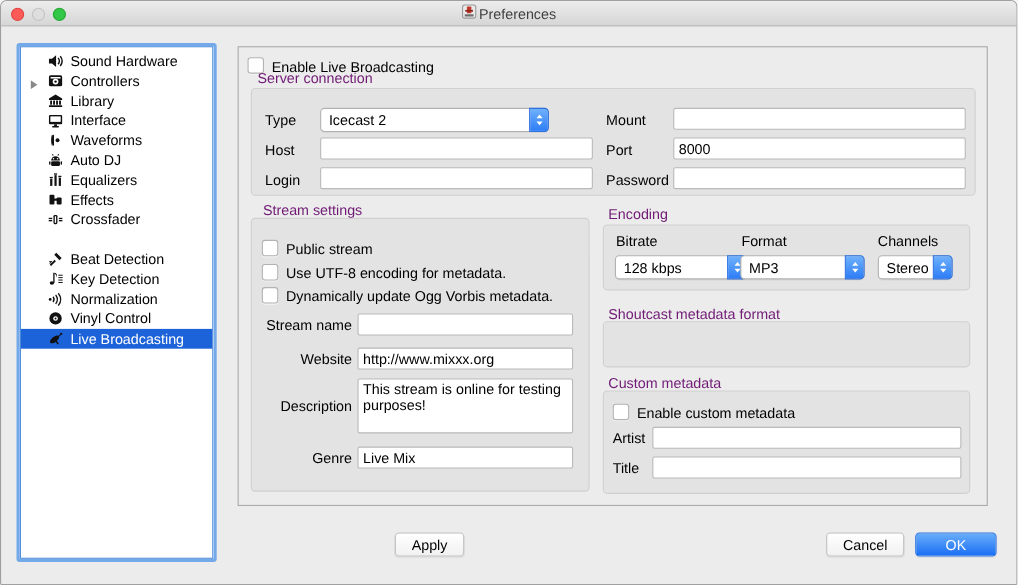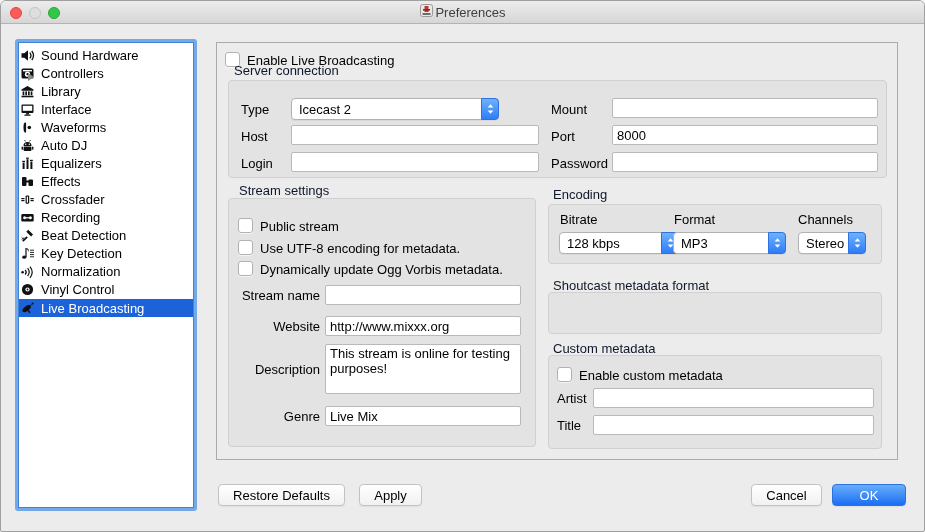--- a/index.html
+++ b/index.html
@@ -22,29 +22,29 @@
   .tl.min{left:28px;background:#dedede;border:1px solid #c4c4c4;}
   .tl.zoom{left:47px;background:#33c748;border:1px solid #24a832;}
   .titlegroup{display:flex;align-items:center;gap:1px;}
   .apptitle{color:#3f3f3f;font-size:13px;}
   
   .sidebar{
     position:absolute;left:14px;top:38px;width:182px;height:472px;
     background:#fff;border:3px solid #74a9e9;border-radius:3px;
     box-shadow:inset 0 0 0 1px #4082d6;
   }
-  .srow{position:absolute;left:1px;right:1px;height:18px;display:flex;align-items:center;cursor:default;}
+  .srow{position:absolute;left:1px;right:1px;height:18px;display:flex;align-items:center;padding-left:23px;cursor:default;}
   .srow .sicon{width:16px;height:15px;margin-right:6px;display:flex;align-items:center;justify-content:center;flex:0 0 16px;}
   .srow .slabel{white-space:nowrap;}
   .srow.selected{background:#1c63d9;color:#fff;}
   .exp{position:absolute;left:8px;top:5px;width:8px;height:8px;}
   
   .frame{position:absolute;left:215px;top:41px;width:682px;height:418px;border:1px solid #ababab;}
   .groupbox{position:absolute;background:#e3e3e3;border:1px solid #d0d0d0;border-radius:4px;}
-  .gtitle{position:absolute;color:#0f172a;white-space:nowrap;}
+  .gtitle{position:absolute;color:#701a75;white-space:nowrap;}
   .lbl{position:absolute;color:#000;white-space:nowrap;}
   .lbl.r{text-align:right;}
   .field{
     position:absolute;height:20px;background:#fff;border:1px solid #b9b9b9;border-radius:2px;
     font-family:inherit;font-size:13px;padding:8px 4px;color:#000;outline:none;
   }
   textarea.field{resize:none;padding:1px 4px;line-height:15px;overflow:hidden;}
   .cb{position:absolute;width:15px;height:15px;background:#fff;border:1px solid #b2b2b2;border-radius:3px;box-shadow:0 1px 0 rgba(255,255,255,.6);}
   .popup{
     position:absolute;height:22px;background:#fff;border:1px solid #b2b2b2;border-radius:4px;
@@ -198,31 +198,20 @@
             <rect x="1.3" y="8" width="3.2" height="1.2" fill="#111"></rect>
             <rect x="10.5" y="6" width="3.2" height="1.2" fill="#111"></rect>
             <rect x="10.5" y="8" width="3.2" height="1.2" fill="#111"></rect>
             <rect x="5.6" y="3.4" width="3.6" height="8.4" rx="1.2" fill="#111"></rect>
             <rect x="6.8" y="4.6" width="1.2" height="6" fill="#fff"></rect>
           </svg>
         </span>
       <span class="slabel">Crossfader</span>
     </div>
 
-    <div class="srow" style="top:166px">
-      <span class="sicon">
-          <svg width="15" height="15" viewBox="0 0 15 15">
-            <rect x="1.3" y="4" width="12.4" height="7.6" rx="1.4" fill="#111"></rect>
-            <circle cx="4.6" cy="7.8" r="1.5" fill="#fff"></circle>
-            <circle cx="10.4" cy="7.8" r="1.5" fill="#fff"></circle>
-            <rect x="6" y="7.2" width="3" height="1.2" fill="#fff"></rect>
-          </svg>
-        </span>
-      <span class="slabel">Recording</span>
-    </div>
 
     <div class="srow" style="top:184px">
       <span class="sicon">
           <svg width="15" height="15" viewBox="0 0 15 15">
             <path d="M8.2 1.8l4.8 4.8-1.9 1.9-4.8-4.8z" fill="#111"></path>
             <path d="M2.2 12.6l4.4-4.4 1.2 1.2-4.4 4.4z" fill="#111"></path>
             <path d="M2 9.5l2 2M4 9.5l-2 2" stroke="#111" stroke-width="1"></path>
           </svg>
         </span>
       <span class="slabel">Beat Detection</span>
@@ -380,18 +369,17 @@
 
   <span class="cb" style="left:556px;top:366px"></span>
   <span class="lbl" style="left:578px;top:367px">Enable custom metadata</span>
 
   <span class="lbl" style="left:556px;top:390px">Artist</span>
   <input class="field" style="left: 592px; top: 387px; width: 281px;" value="">
 
   <span class="lbl" style="left:556px;top:417px">Title</span>
   <input class="field" style="left: 592px; top: 414px; width: 281px;" value="">
 
-  <div class="btn" style="left:217px;top:483px;width:127px">Restore Defaults</div>
   <div class="btn" style="left:358px;top:483px;width:63px">Apply</div>
   <div class="btn" style="left:750px;top:483px;width:71px">Cancel</div>
   <div class="btn primary" style="left:831px;top:483px;width:74px">OK</div>
 
 </div>
 
 </body></html>

